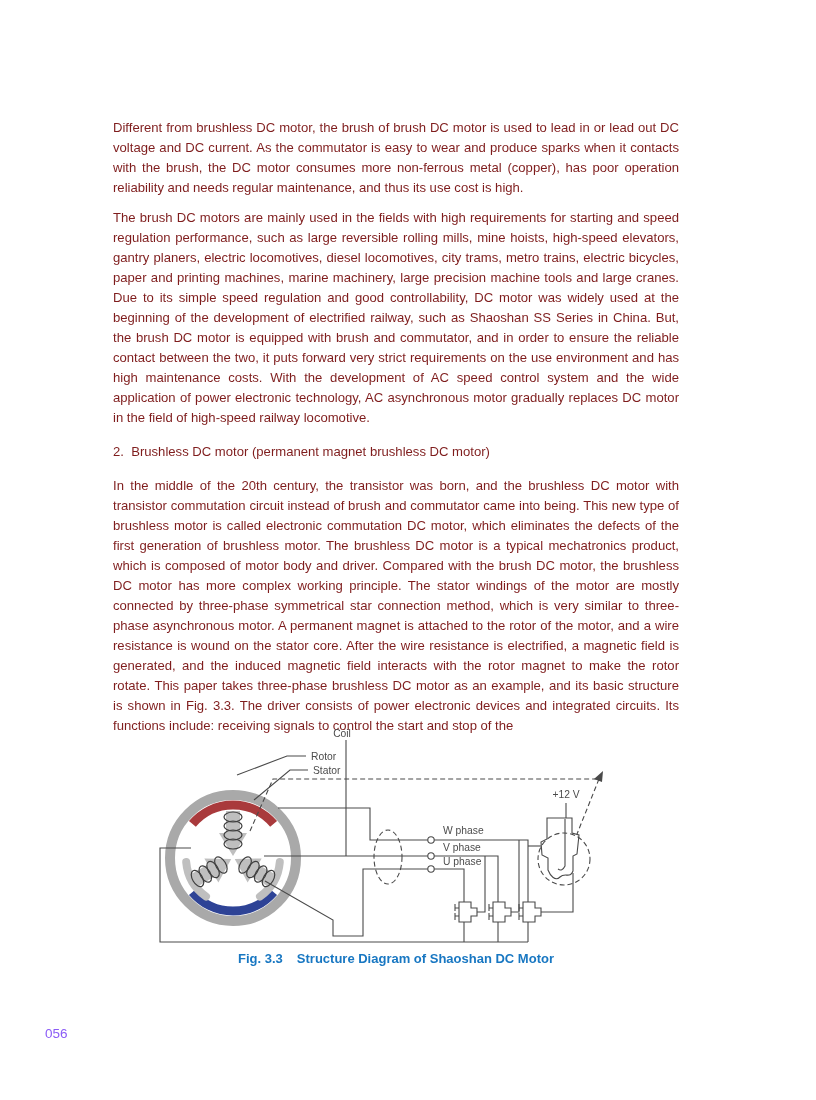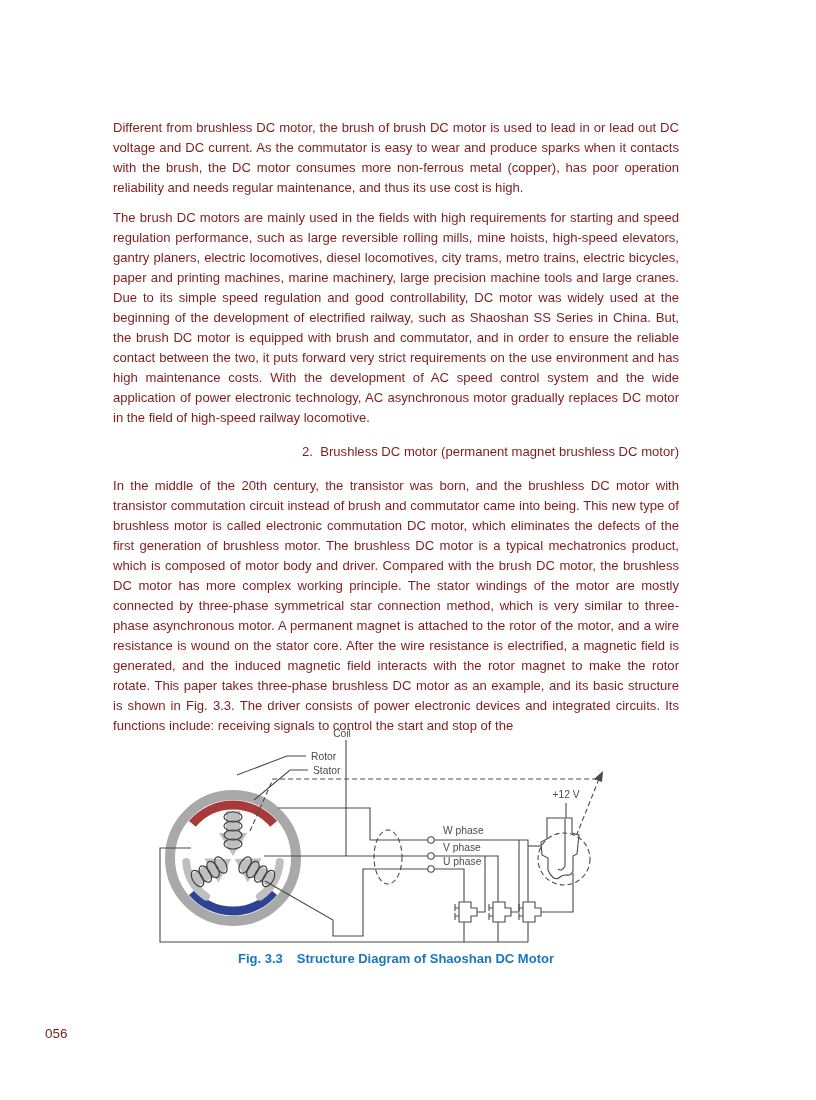--- a/index.html
+++ b/index.html
@@ -5,28 +5,28 @@
   html,body { margin:0; padding:0; }
   body {
     width:816px; height:1100px; position:relative; background:#ffffff;
     font-family:"Liberation Sans", sans-serif; overflow:hidden;
   }
   .text-block {
     position:absolute; left:113px; top:118px; width:566px;
     color:#7f1d1d; font-size:13.1px; line-height:20px; text-align:justify;
   }
   .text-block p { margin:0 0 10px 0; }
-  .section-item { margin:14px 0 !important; text-align:right; }
+  .section-item { margin:14px 0 !important; text-align:left; }
   .figure-wrap { position:absolute; left:148px; top:723px; width:620px; height:232px;text-align:right; }
   .caption {
     position:absolute; left:113px; top:951px; width:566px; text-align:center;
     color:var(--caption-blue,#1877c2); font-weight:bold; font-size:13px;
   }
   .caption .cap-label { margin-right:14px;text-align:right; }
-  .page-number { position:absolute; left:45px; top:1026px; font-size:13.5px; color:#7f1d1d; }
+  .page-number { position:absolute; left:45px; top:1026px; font-size:13.5px; color:#8b5cf6; }
 
   
   .wire  { stroke:var(--wire,#4a4a4a); stroke-width:1.1; fill:none; }
   .dash  { stroke:var(--wire,#4a4a4a); stroke-width:1.1; fill:none; stroke-dasharray:5 3; }
   .ring  { stroke:var(--stator-gray,#a9a9a9); stroke-width:10; fill:none; }
   .magnet-n { stroke:var(--magnet-north-red,#a93a3c); stroke-width:9; fill:none; }
   .magnet-s { stroke:var(--magnet-south-blue,#2e4396); stroke-width:9; fill:none; }
   .arm-fill { fill:var(--rotor-gray,#c0c0c0); }
   .shoe { stroke:var(--rotor-gray,#c0c0c0); stroke-width:8; fill:none; stroke-linecap:round; }
   .coil-loop { stroke:#3f3f3f; stroke-width:1.2; fill:none; }

